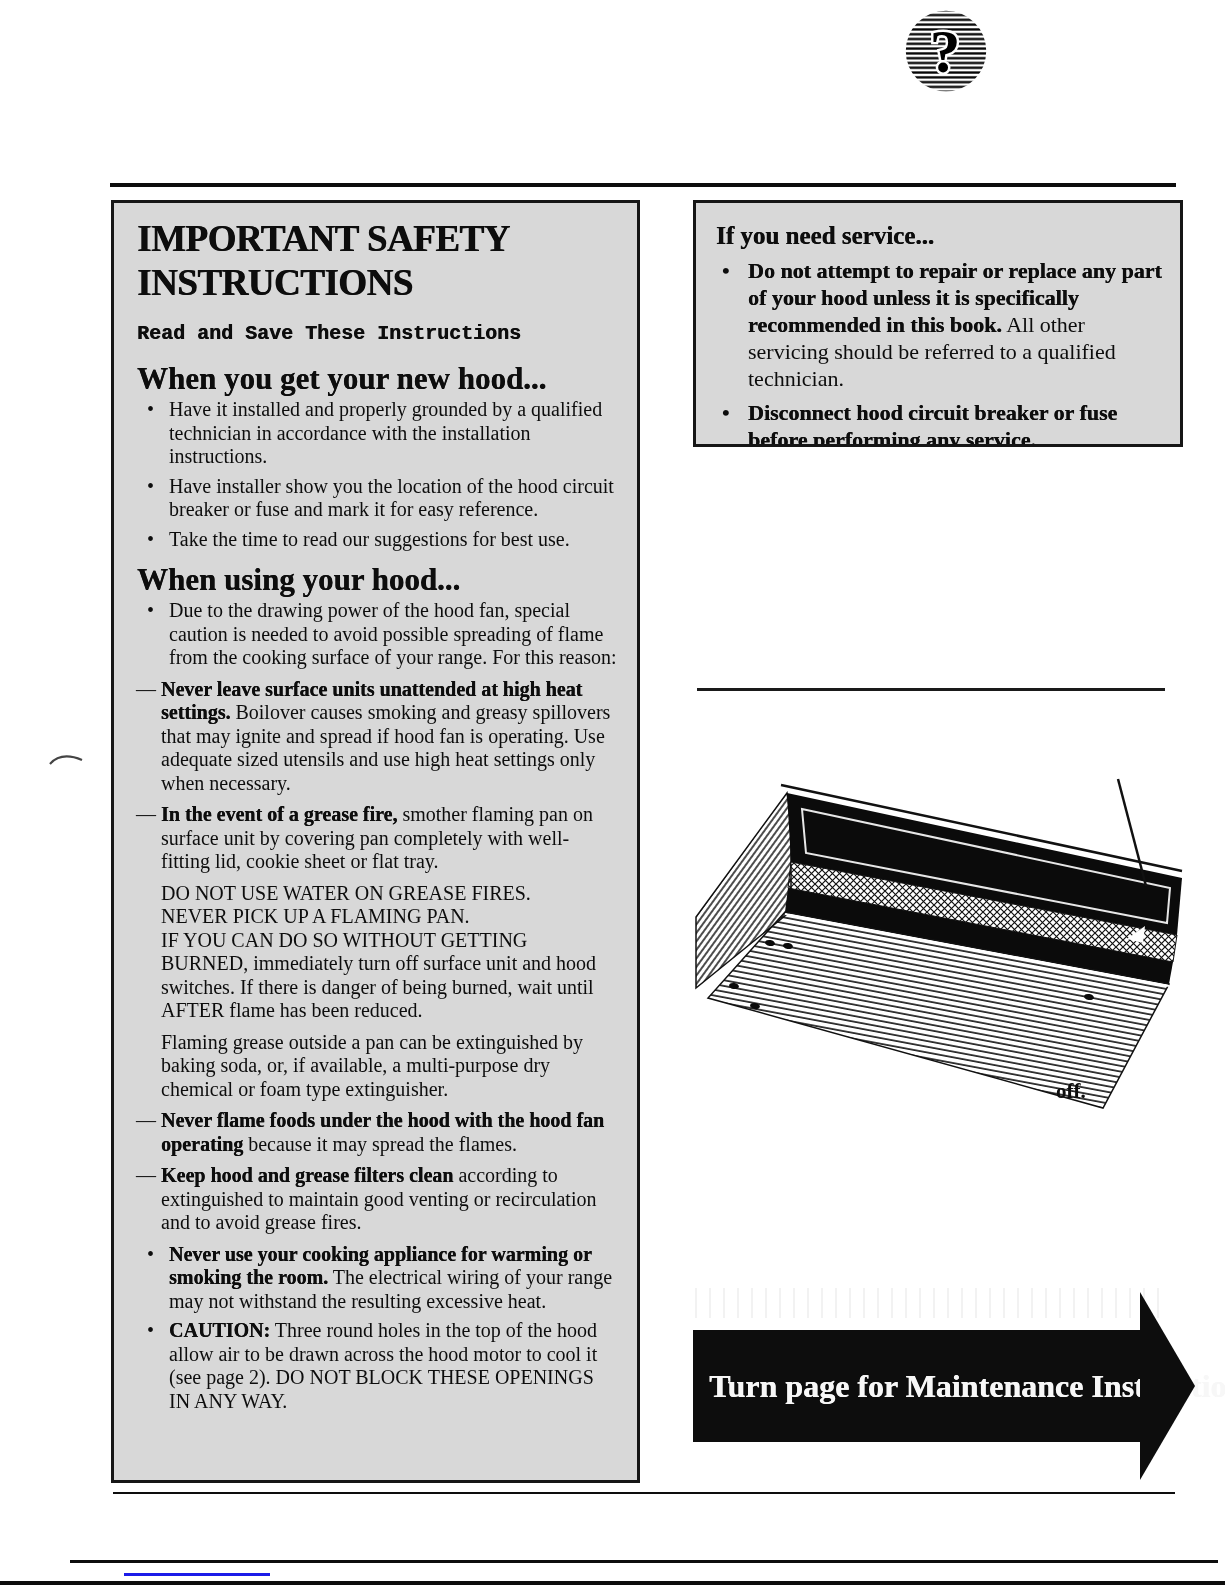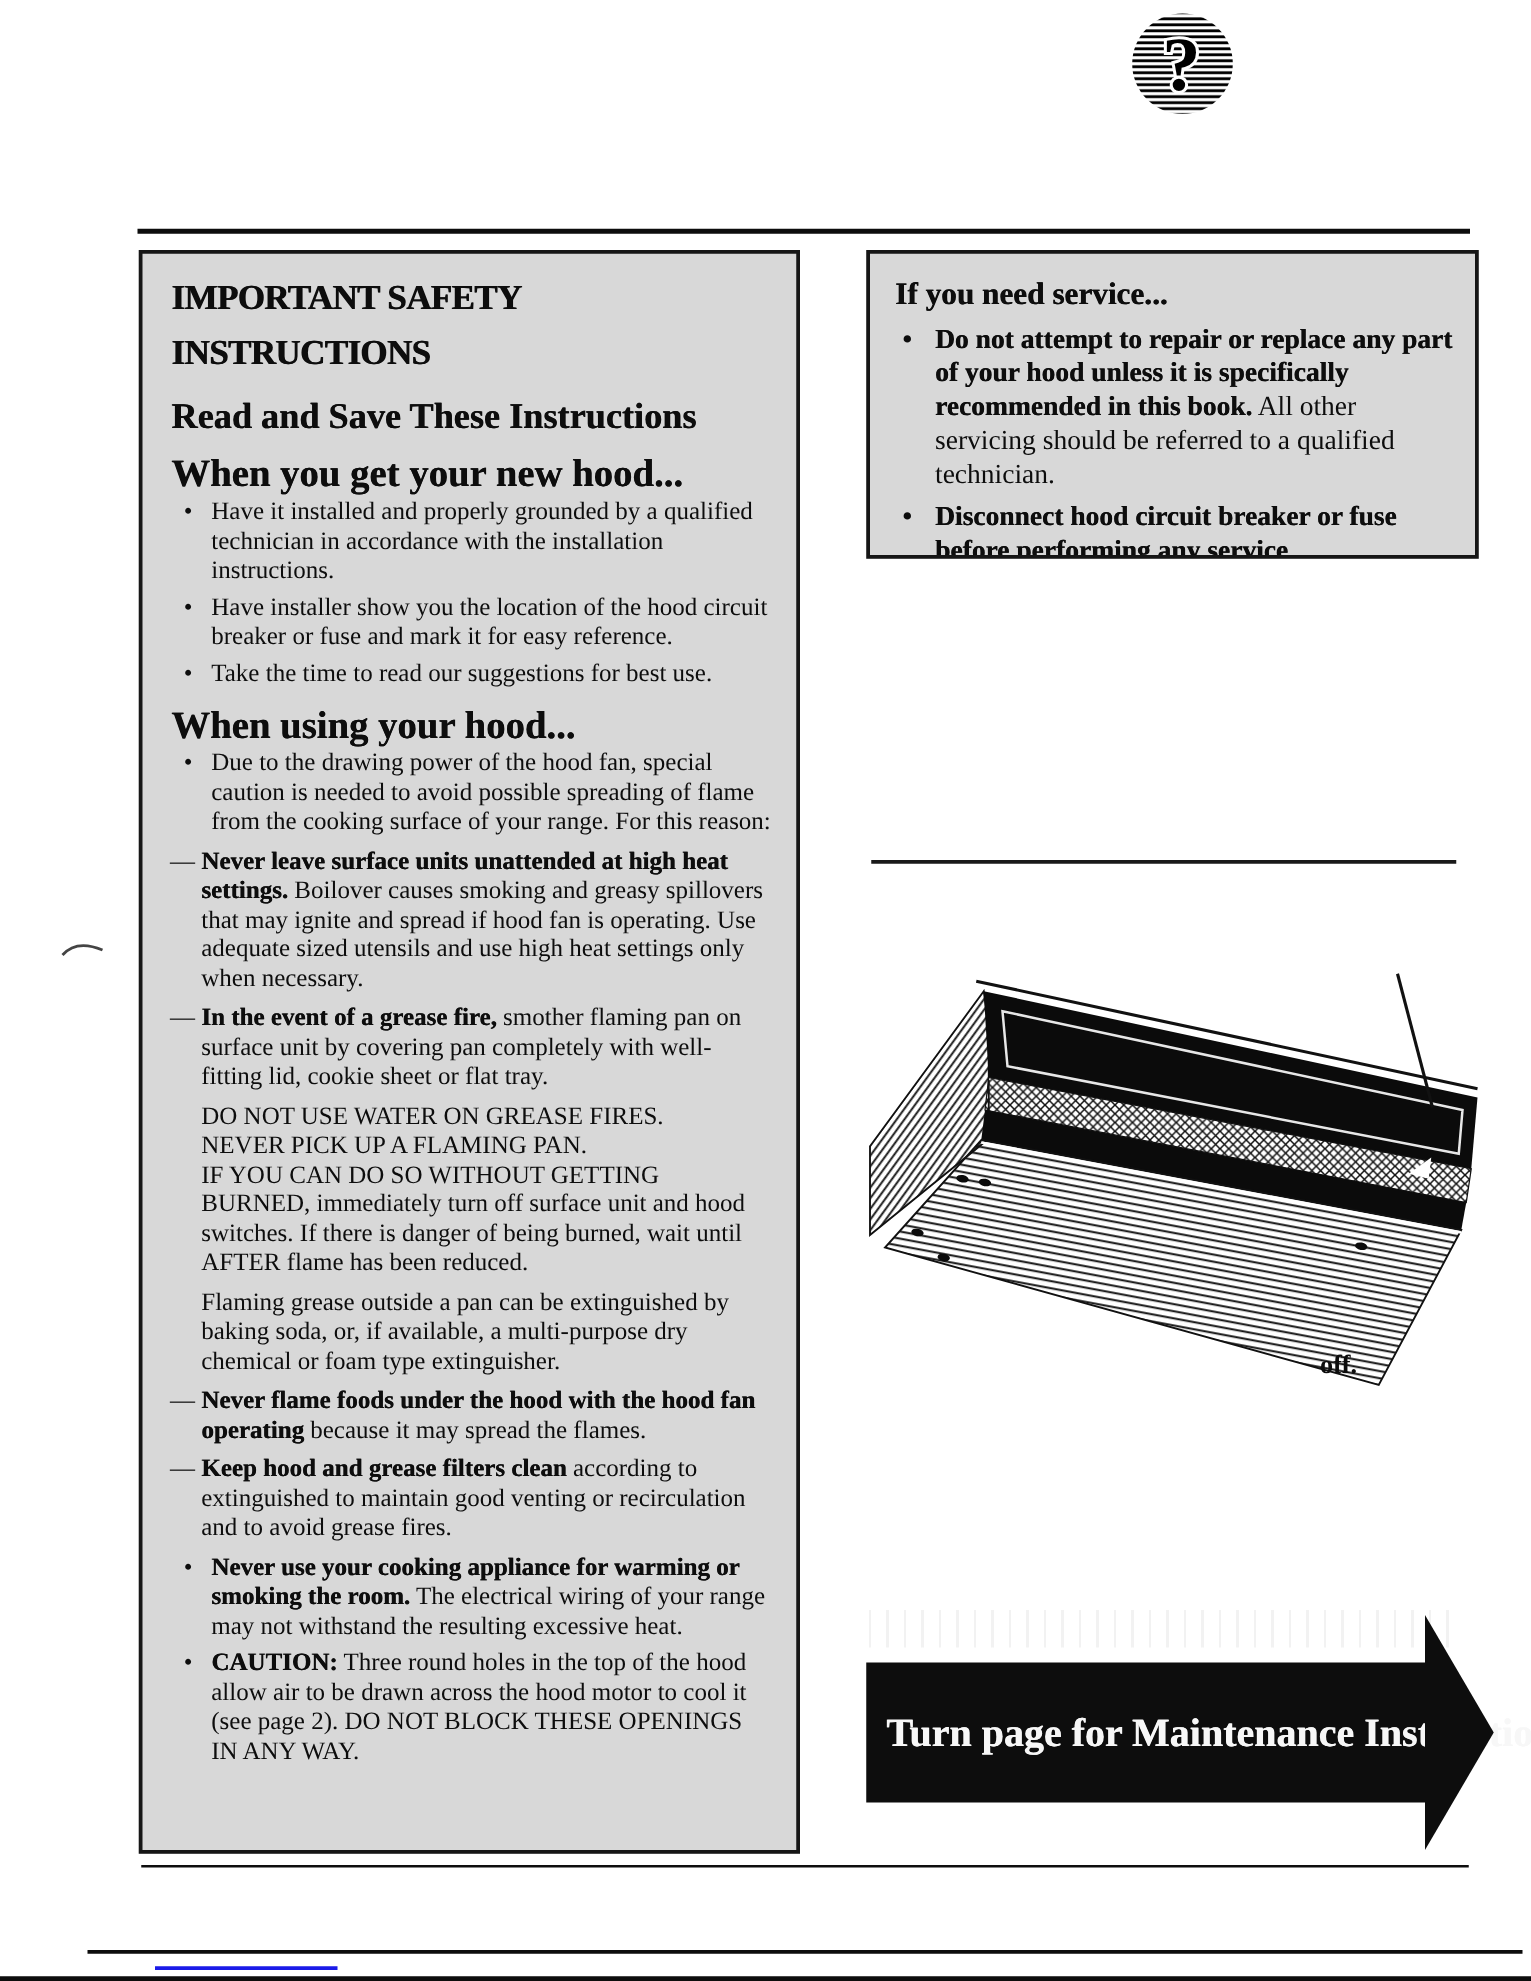--- a/index.html
+++ b/index.html
@@ -11,23 +11,23 @@
   .bottom-rule-1{left:113px;top:1492px;width:1062px;height:2px;}
   .bottom-rule-2{left:70px;top:1560px;width:1148px;height:3px;}
   .blue-mark{position:absolute;left:124px;top:1573px;width:146px;height:3px;background:#1b1be8;}
   .edge-band{position:absolute;left:0;top:1581px;width:1225px;height:4px;background:#0d0d0d;}
 
   
   .box{position:absolute;background:#d8d8d8;border:3px solid #161616;box-sizing:border-box;overflow:hidden;}
   .safety-box{left:111px;top:200px;width:529px;height:1283px;padding:12px 20px 0 23px;}
   .service-box{left:693px;top:200px;width:490px;height:247px;padding:12px 18px 0 20px;}
 
-  .title{margin:2px 0 0 0;font-size:28px;line-height:44px;font-weight:700;letter-spacing:-0.5px;
+  .title{margin:2px 0 0 0;font-size:37px;line-height:44px;font-weight:700;letter-spacing:-0.5px;
          text-shadow:0.6px 0 0 currentColor;}
-  .subtitle{margin:12px 0 0 0;font-size:29px;line-height:33px;font-weight:700;text-shadow:0.4px 0 0 currentColor;}
+  .subtitle{margin:12px 0 0 0;font-size:20px;line-height:33px;font-weight:700;text-shadow:0.4px 0 0 currentColor;font-family:Liberation Mono, monospace;}
   .heading{margin:15px 0 5px 0;font-size:31px;line-height:27px;font-weight:700;text-shadow:0.3px 0 0 currentColor;}
 
   .safety-box .body, .li, .plain{font-size:20px;line-height:23.5px;}
   .li{position:relative;margin:6px 0;}
   .li .mk{position:absolute;left:0;top:0;}
   .li.bullet{margin-left:10px;padding-left:22px;}
   .li.dash{padding-left:24px;margin:8px 0;}
   .li.dash .mk{left:-1px;}
   .plain{margin:8px 0 8px 24px;}
   .b{font-weight:700;text-shadow:0.3px 0 0 currentColor;}

